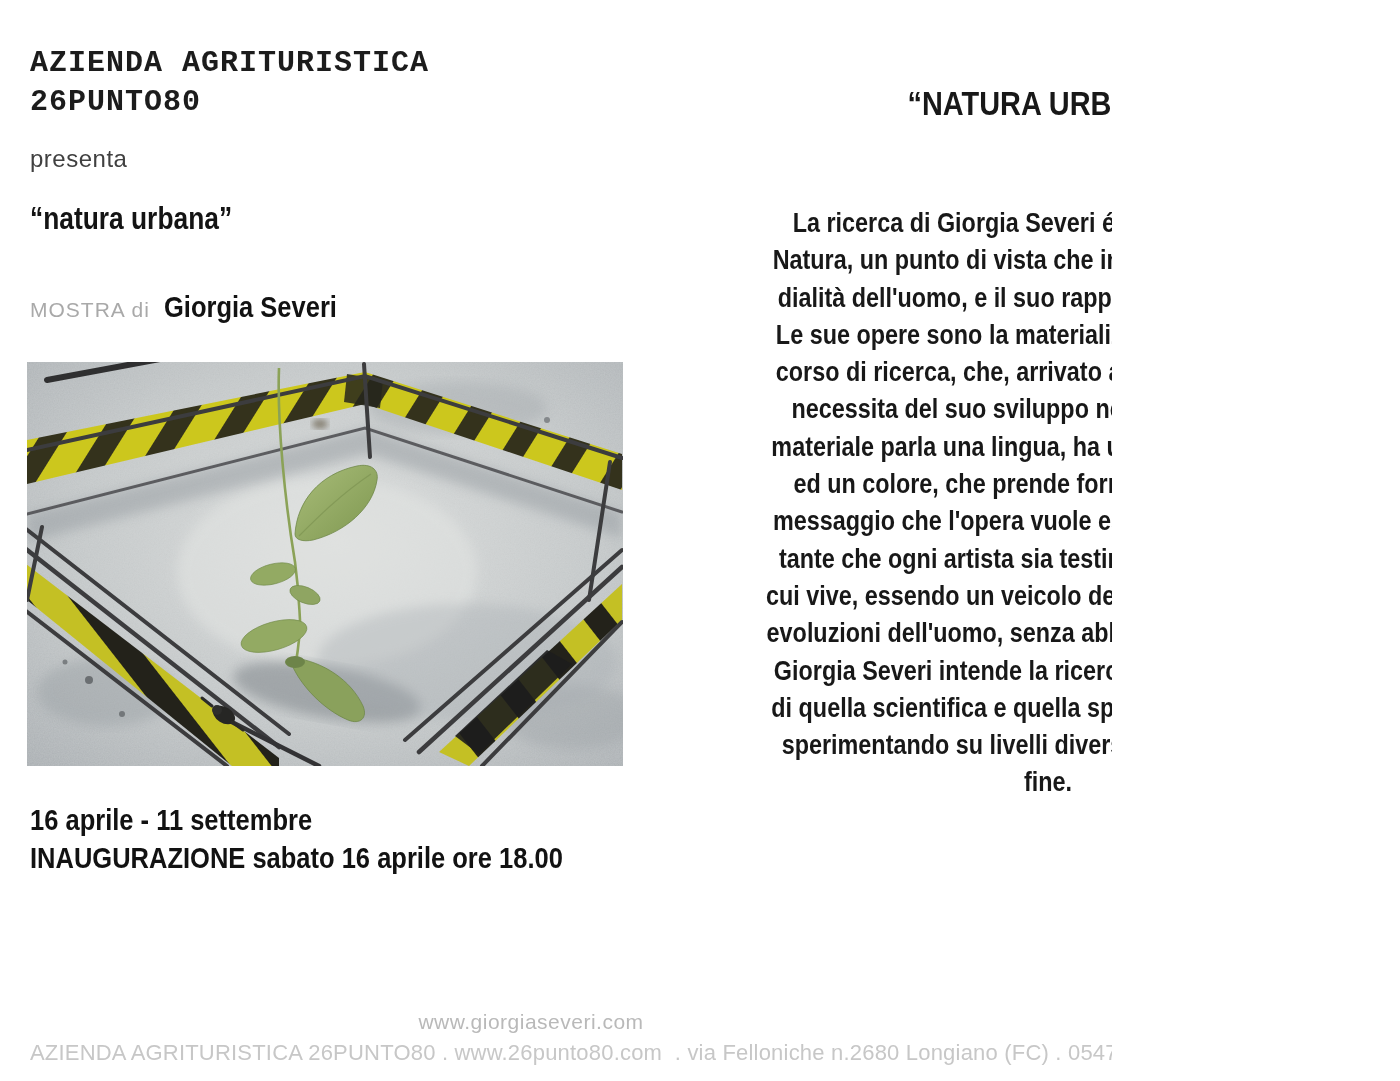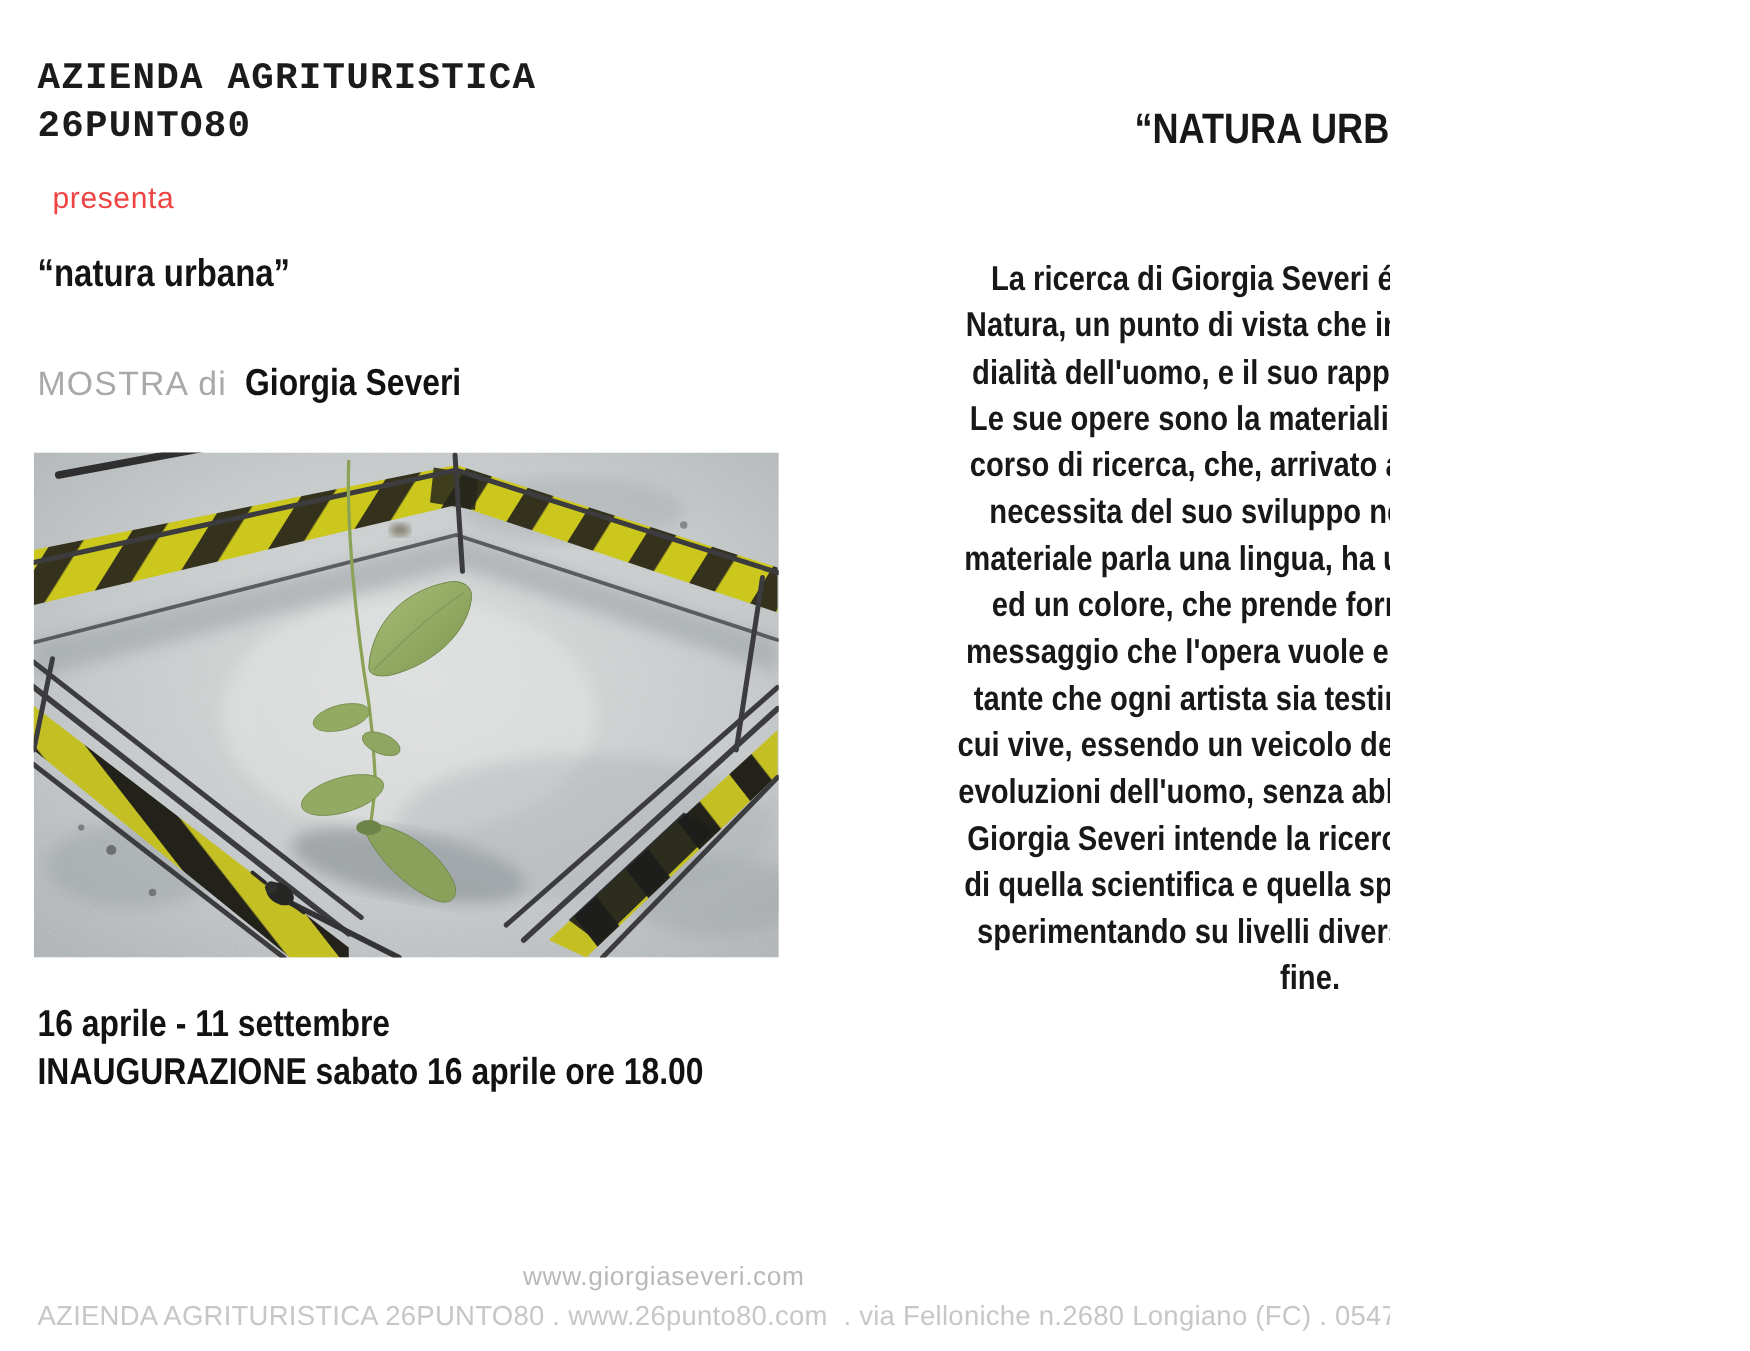--- a/index.html
+++ b/index.html
@@ -9,31 +9,31 @@
   }
   
   .org-name{
     position:absolute;left:30px;top:44px;
     font-family:"Liberation Mono","DejaVu Sans Mono",monospace;
     font-weight:700;font-size:30px;line-height:39px;letter-spacing:1px;
     color:#1c1c1c;white-space:pre-line;
   }
   .presenta{
     position:absolute;left:30px;top:145px;
-    font-size:24px;font-weight:300;color:#ef4444;letter-spacing:0.5px;margin-left:12px;
+    font-size:24px;font-weight:300;color:#404040;letter-spacing:0.5px;
   }
   .title-small{
     position:absolute;left:30px;top:201px;
     font-size:31px;font-weight:700;color:#141414;
     transform:scaleX(0.85);transform-origin:0 0;white-space:nowrap;
   }
   .mostra-row{
     position:absolute;left:30px;top:290px;display:flex;align-items:baseline;gap:14px;white-space:nowrap;
   }
-  .mostra-label{font-size:27px;font-weight:300;color:#a9a9a9;letter-spacing:1px;}
+  .mostra-label{font-size:21px;font-weight:300;color:#a9a9a9;letter-spacing:1px;}
   .artist-name{
     display:inline-block;font-size:30px;font-weight:700;color:#121212;
     transform:scaleX(0.85);transform-origin:0 0;
   }
   .dates{
     position:absolute;left:30px;top:801px;
     font-size:30px;font-weight:700;line-height:38px;color:#121212;
     transform:scaleX(0.85);transform-origin:0 0;white-space:pre-line;
   }
   

